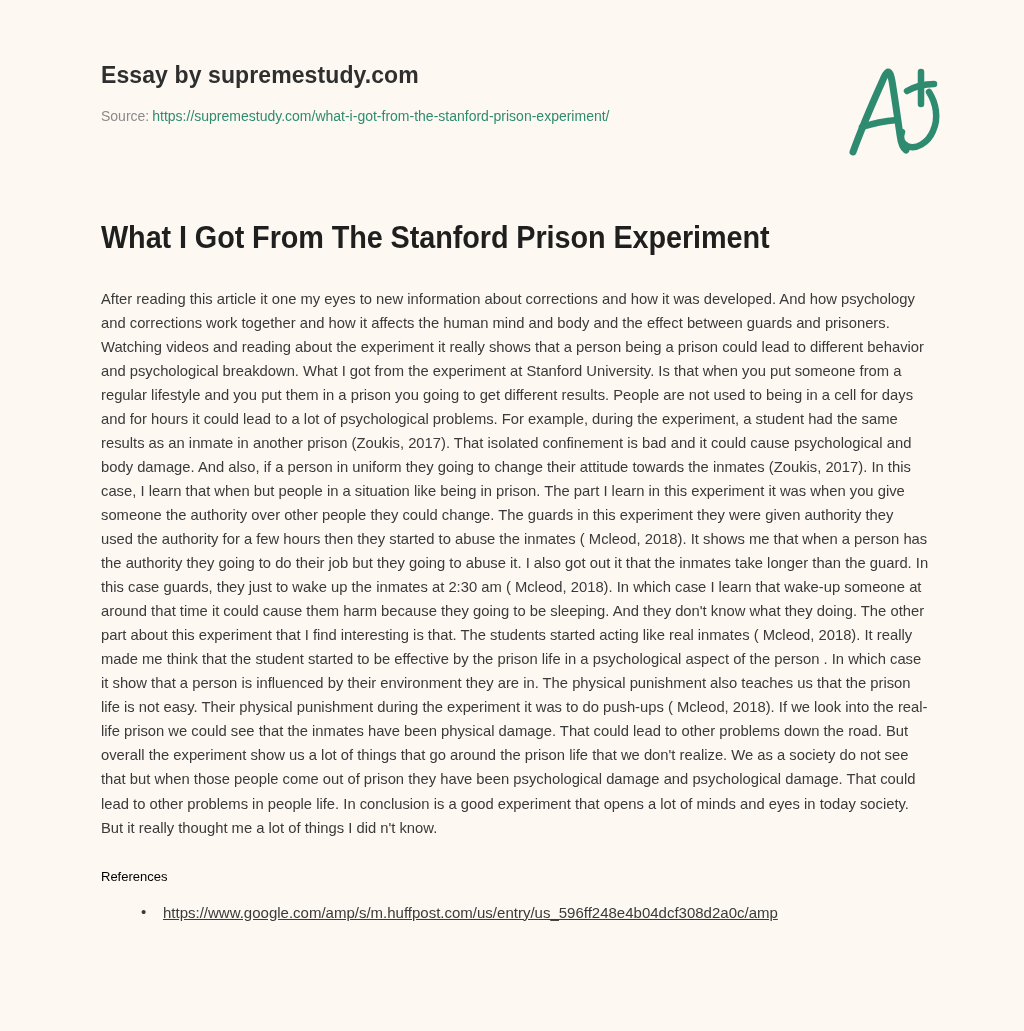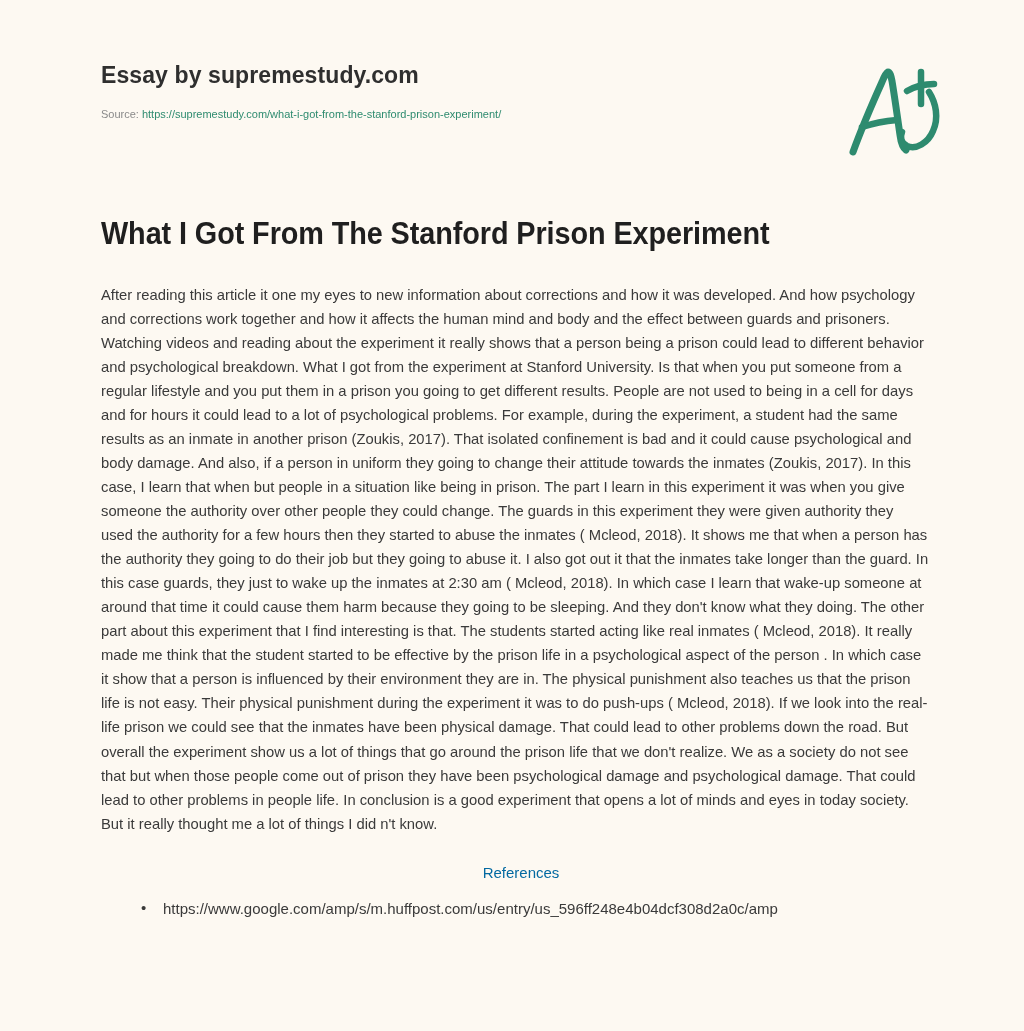--- a/index.html
+++ b/index.html
@@ -33,21 +33,21 @@
   .brand-line {
     font-size: 23px;
     font-weight: bold;
     color: #2f2f2f;
     letter-spacing: 0.1px;
     line-height: 1.2;
   }
 
   .source-line {
     margin-top: 17px;
-    font-size: 11px;
+    font-size: 14px;
     color: #8a8a8a;
     line-height: 1.3;
     white-space: nowrap;
   }
 
   .source-label {
     color: #8a8a8a;
   }
 
   .source-url {
@@ -93,32 +93,32 @@
     line-height: 24.05px;
     color: #3a3a3a;
     text-align: left;
     transform: scaleX(0.985);
     transform-origin: left top;
   }
 
   .references-heading {
     margin: 0;
     padding-top: 25px;
-    font-size: 15px;
+    font-size: 13px;
     font-weight: normal;
-    color: #0369a1;
+    color: #000000;
     line-height: 24px;
-    text-align: center;
   }
 
   .references-list {
     margin: 0;
     padding-top: 12px;
     padding-left: 40px;
     list-style: none;
+    text-decoration: underline;
   }
 
   .references-list li {
     position: relative;
     font-size: 15px;
     line-height: 24px;
     color: #3a3a3a;
     padding-left: 22px;
   }
 

